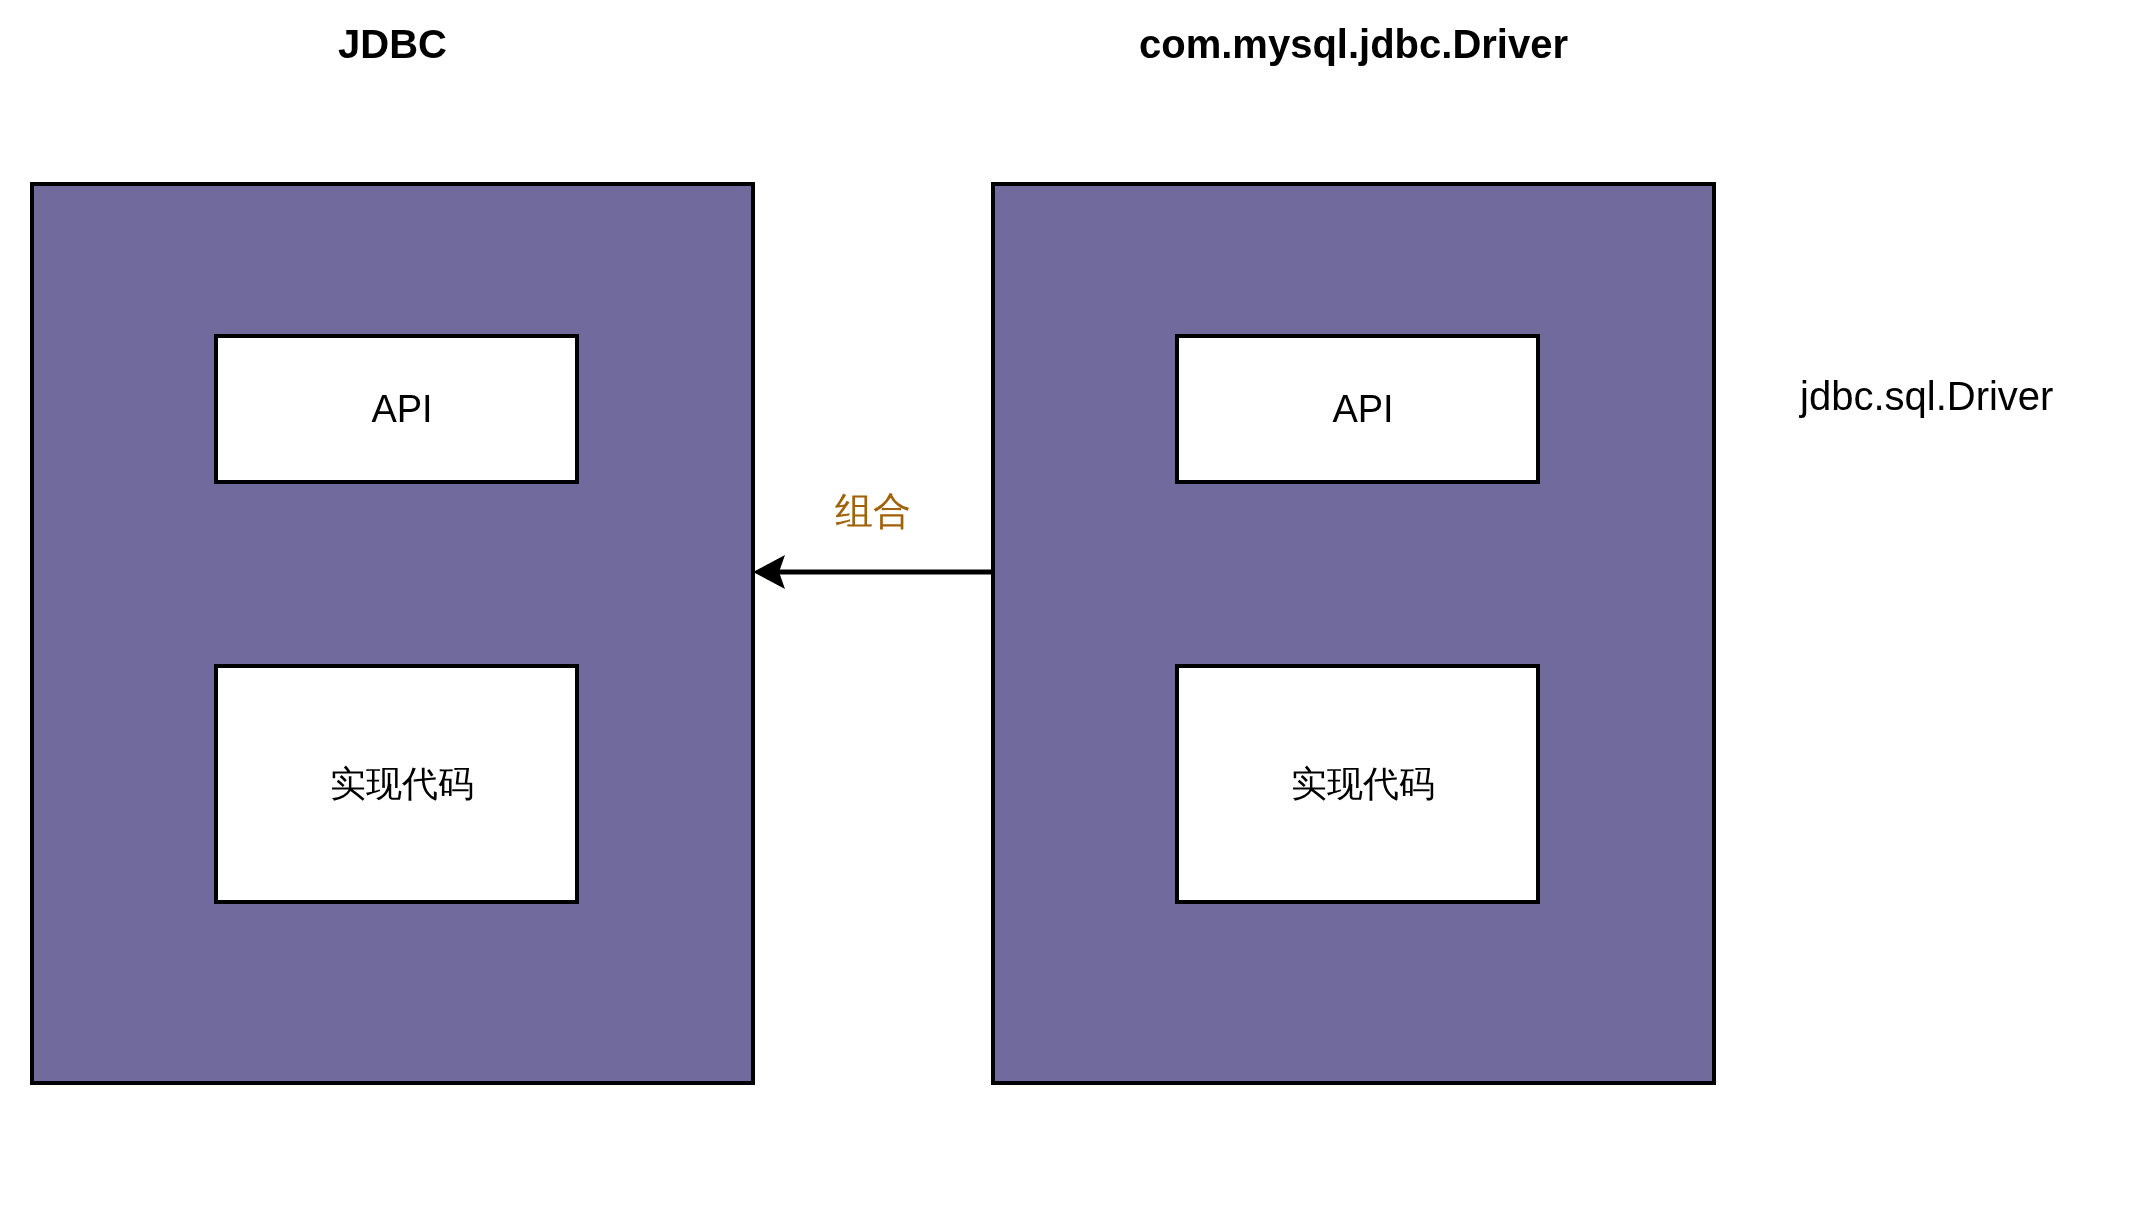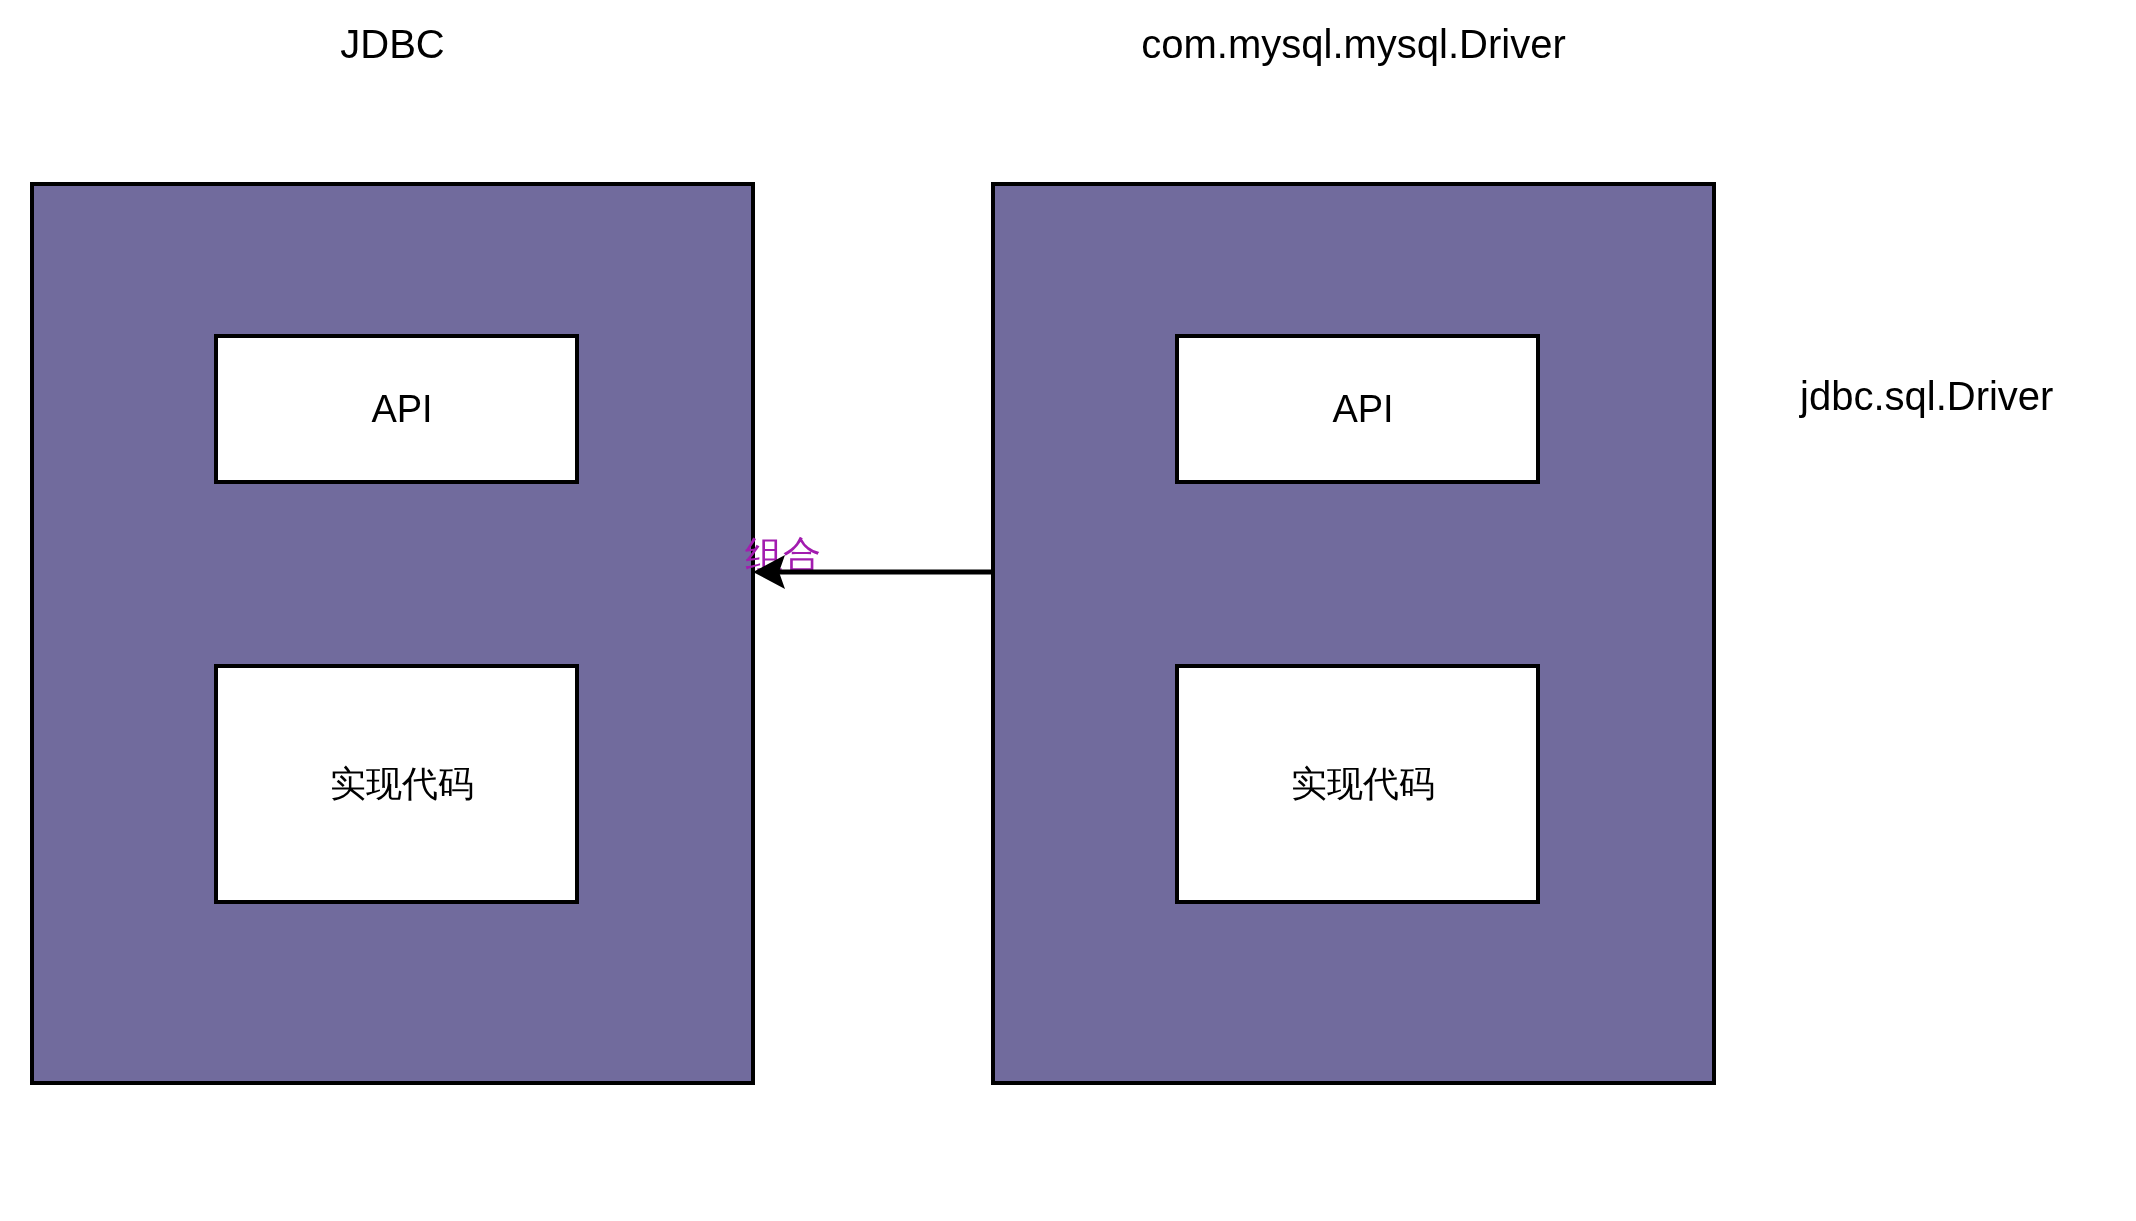--- a/index.html
+++ b/index.html
@@ -21,21 +21,21 @@
   }
 
   
   .col-title {
     position: absolute;
     font-size: 40px;
     line-height: 1;
     color: #000000;
     white-space: nowrap;
     text-align: center;
-    font-weight: 400;
+    font-weight: 700;
   }
   #title-jdbc {
     left: 30px;
     width: 725px;
     top: 24px;
   }
   #title-mysql {
     left: 991px;
     width: 725px;
     top: 24px;
@@ -99,27 +99,26 @@
     position: absolute;
     left: 0;
     top: 0;
     display: block;
   }
   #arrow-label {
     position: absolute;
     left: 0;
     top: -48px;
     width: 256px;
-    text-align: left;
+    text-align: center;
     font-family: "DejaVu Sans", "Liberation Sans", sans-serif;
     font-size: 38px;
     line-height: 1;
-    color: #a21caf;
-    white-space: nowrap;
-    margin-top: 44px;
+    color: #a16207;
+    white-space: nowrap;
   }
 
   
   #side-annotation {
     position: absolute;
     left: 1800px;
     top: 376px;
     font-size: 40px;
     line-height: 1;
     color: #000000;
@@ -149,21 +148,21 @@
     white-space: nowrap;
   }
 </style>
 </head>
 <body>
 
 <div id="canvas">
 
   <div class="col-title" id="title-jdbc">JDBC</div>
 
-  <div class="col-title" id="title-mysql">com.mysql.mysql.Driver</div>
+  <div class="col-title" id="title-mysql">com.mysql.jdbc.Driver</div>
 
   <div class="panel" id="panel-jdbc" style="background:#716B9D">
 
     <div class="inner-box api">
       <span class="inner-label">API</span>
     </div>
 
     <div class="inner-box impl">
       <span class="inner-label cjk">实现代码</span>
     </div>

